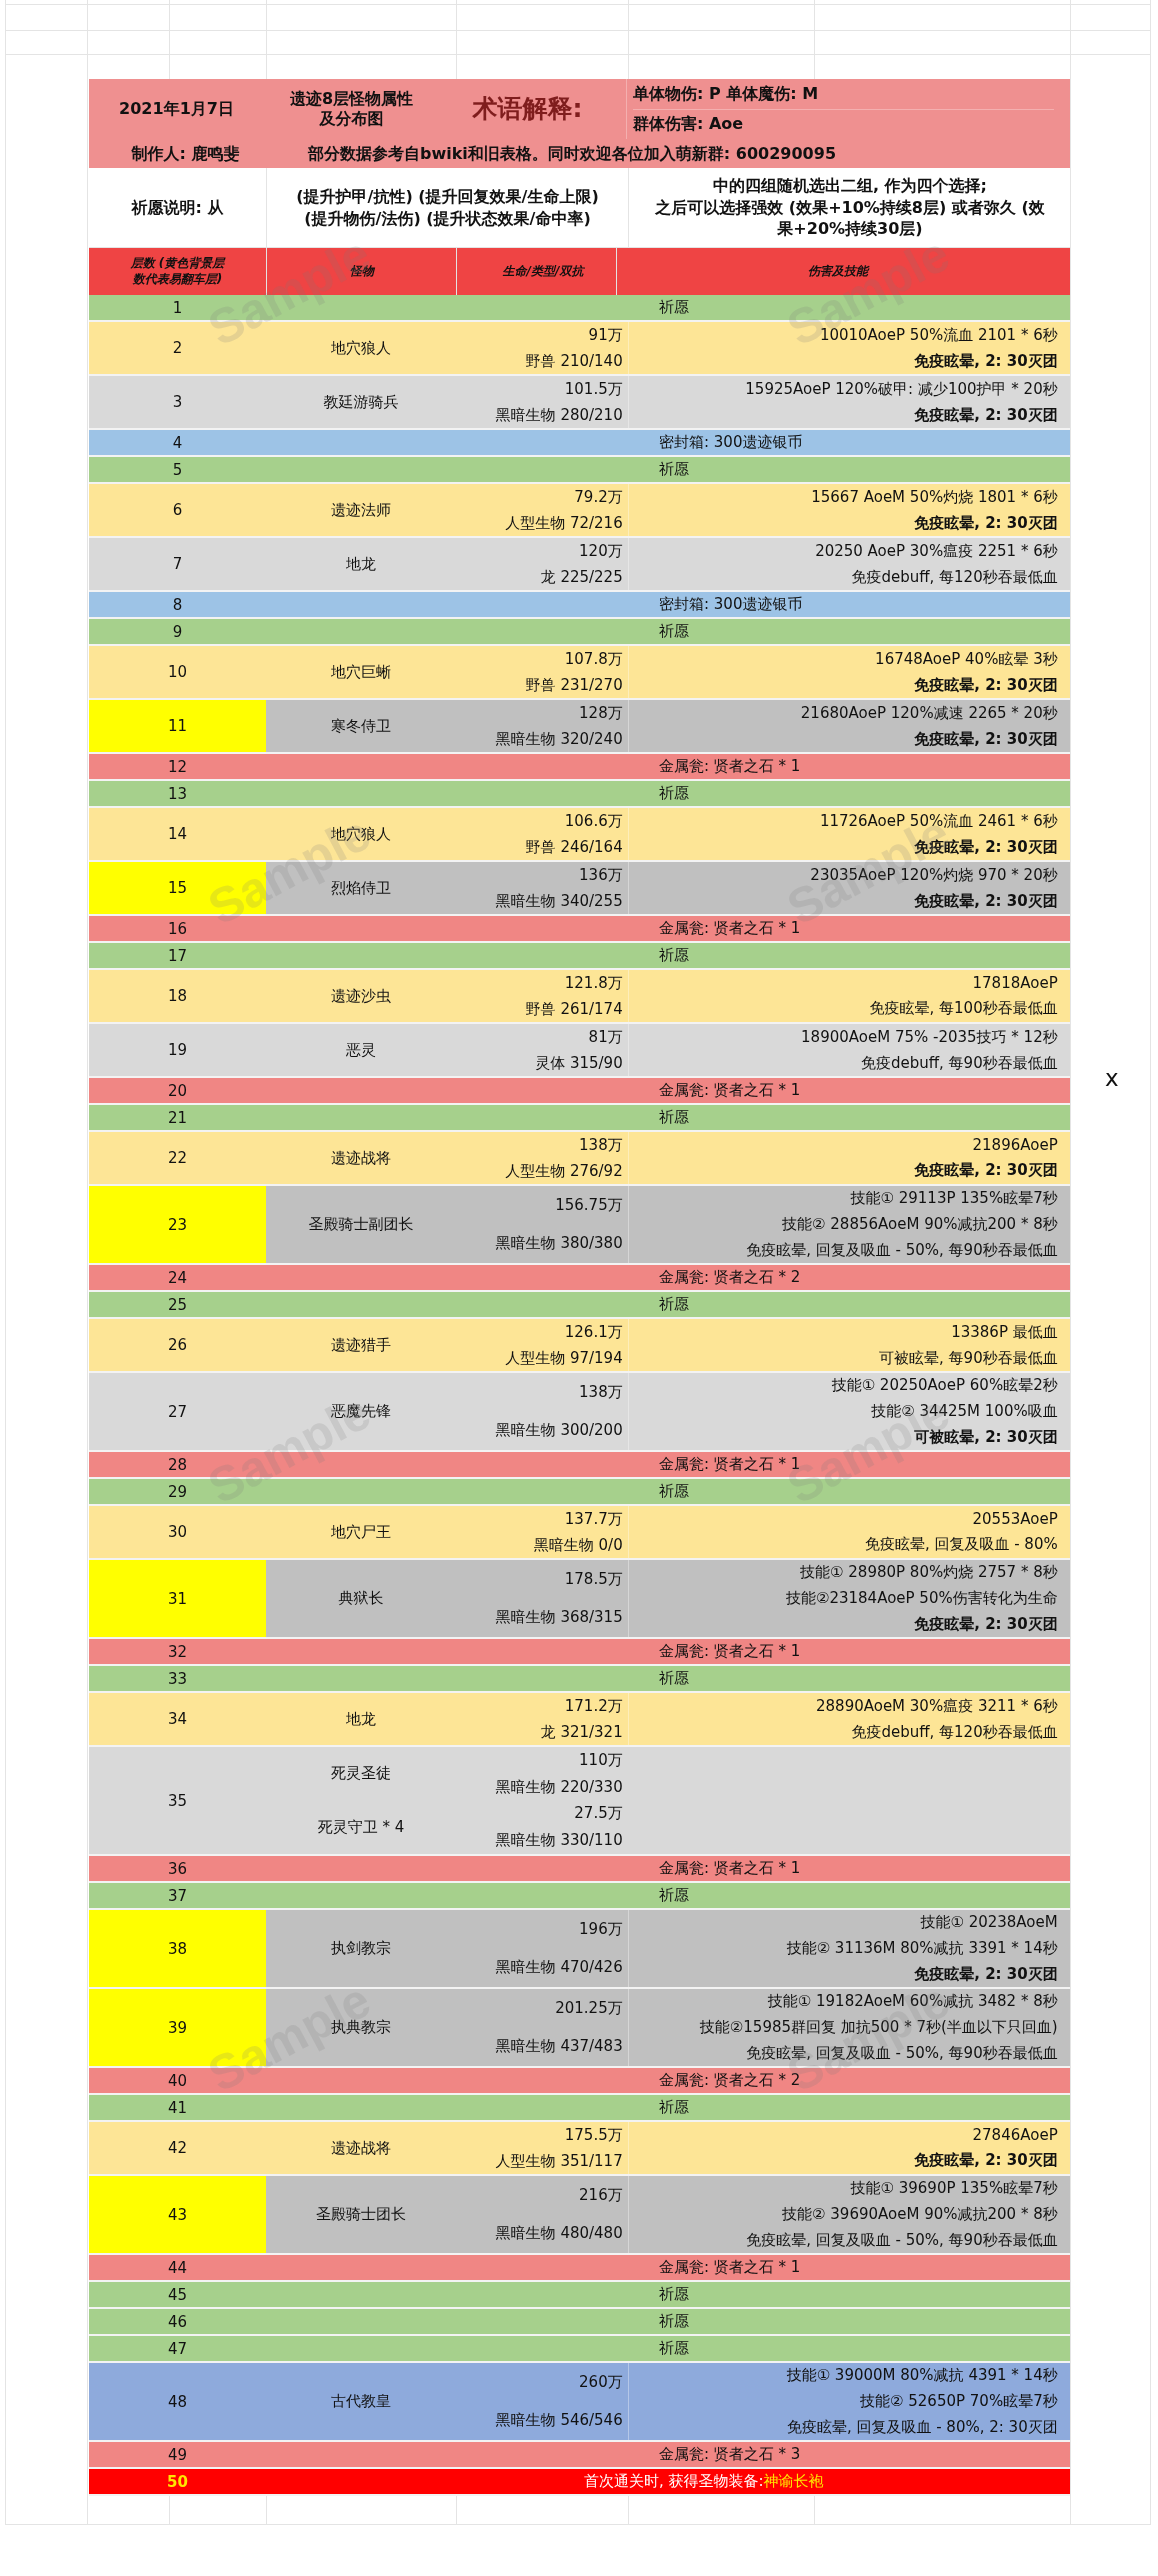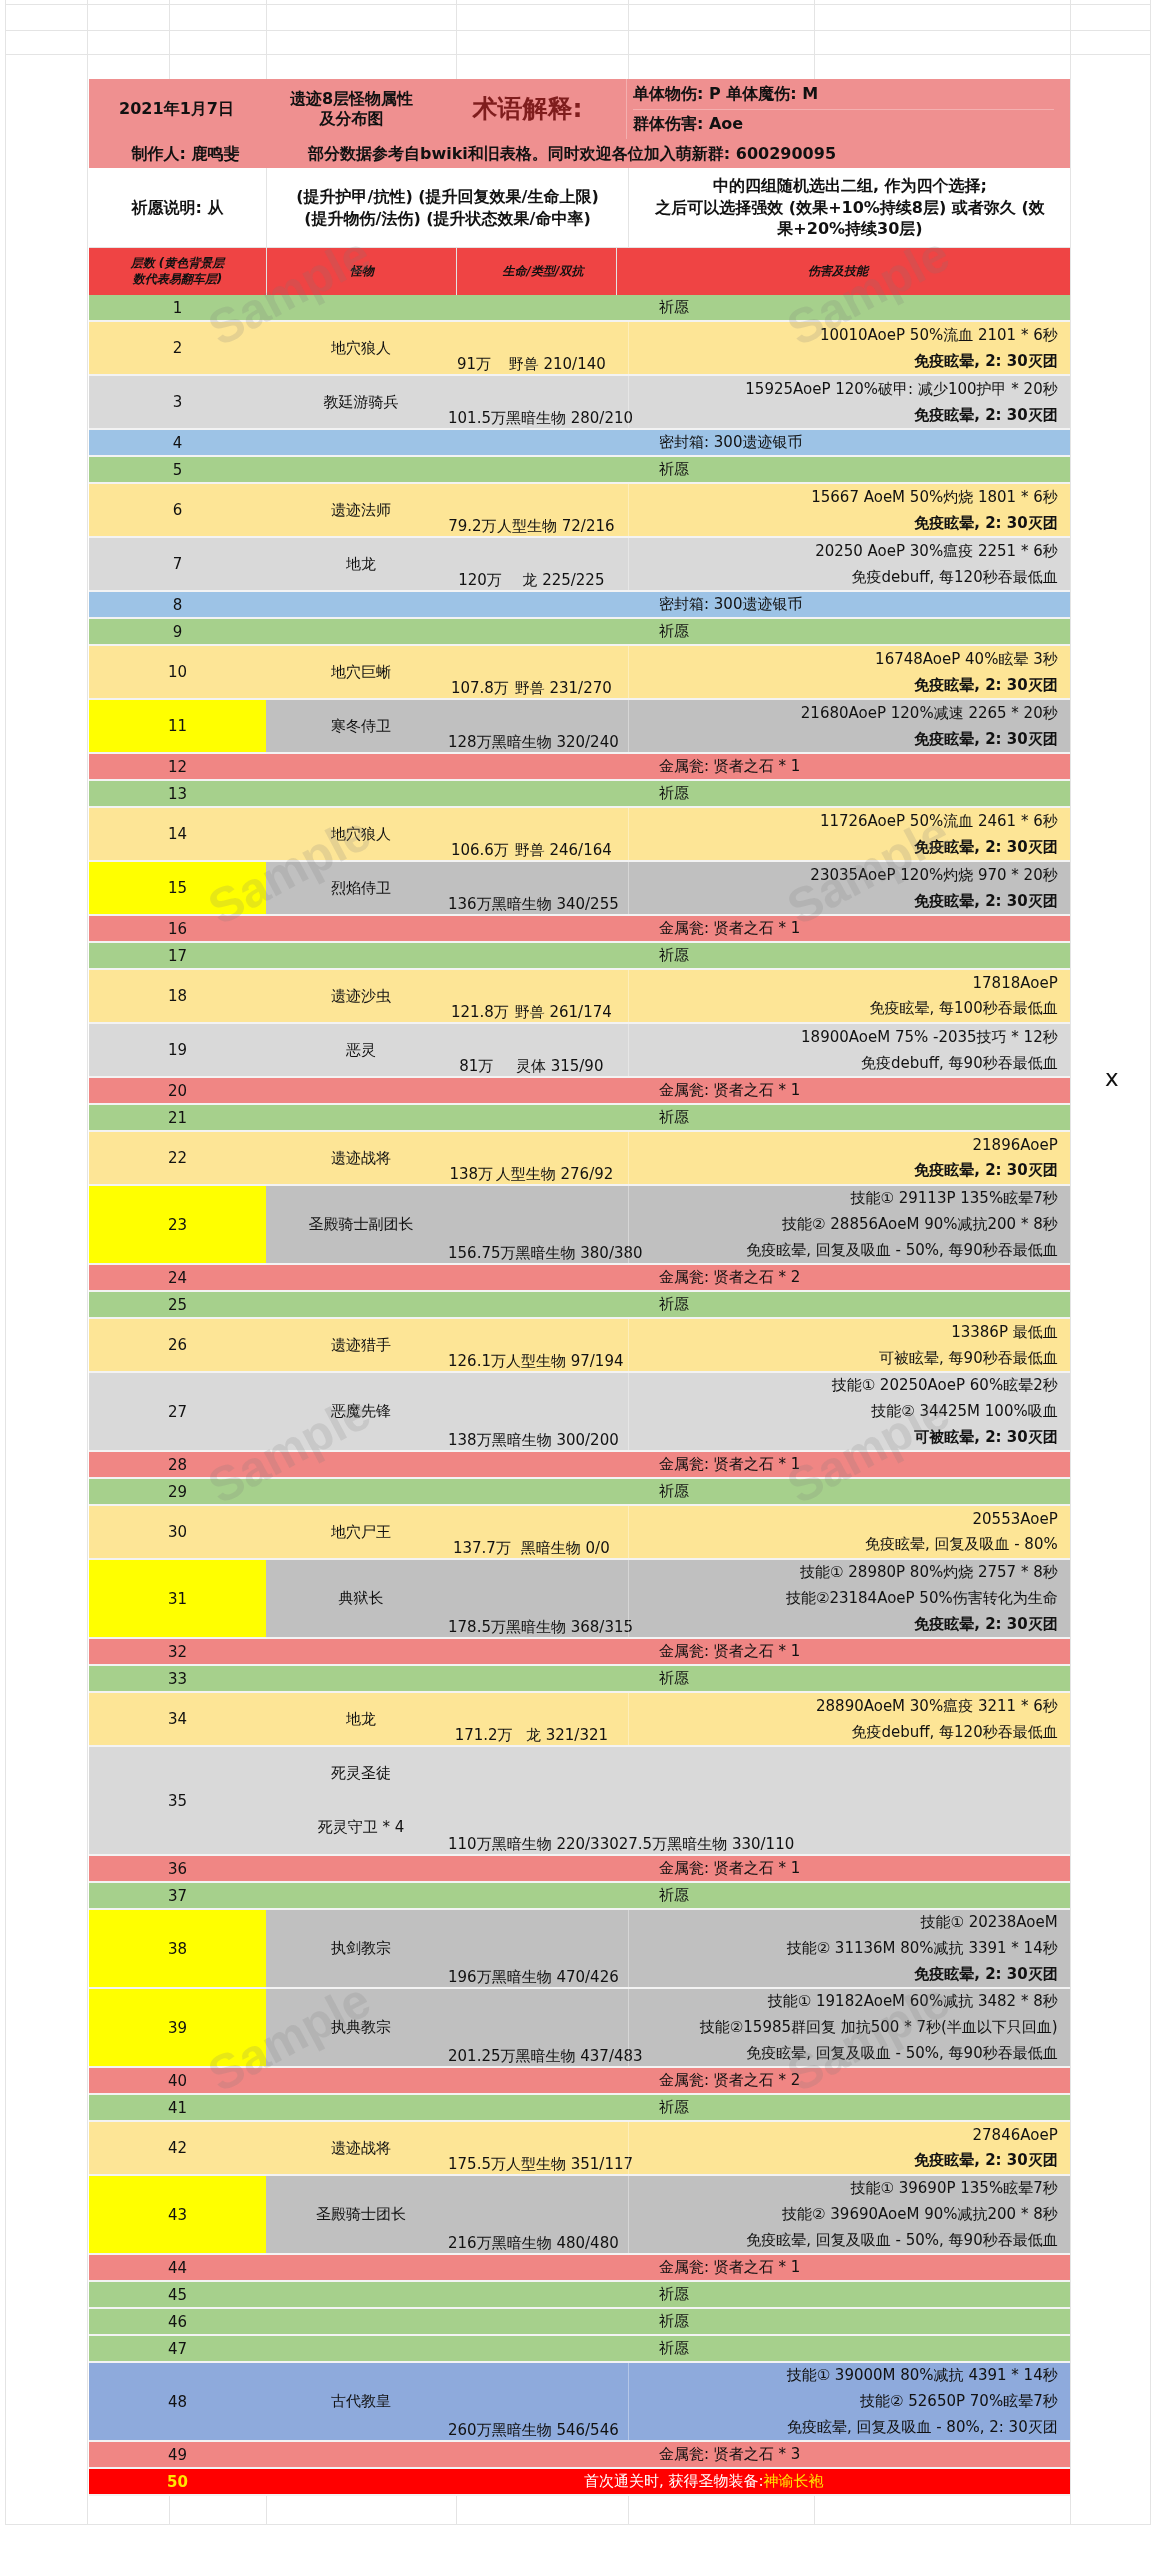--- a/index.html
+++ b/index.html
@@ -39,21 +39,21 @@
   .colhdr .c1 { left:0; width:177px; border-left:none; }
   .colhdr .c2 { left:177px; width:190px; }
   .colhdr .c3 { left:367px; width:172px; }
   .colhdr .c4 { left:527px; width:442px; }
 
   
   .row { position:relative; border-bottom:2.6px solid #f3f3f3; box-sizing:border-box; font-size:15px; }
   .row .floor { position:absolute; left:0; top:0; bottom:0; width:177px; display:flex; align-items:center; justify-content:center; }
   .row .span { position:absolute; left:177px; right:0; top:0; bottom:0; display:flex; align-items:center; justify-content:flex-start; padding-left:393px; box-sizing:border-box; white-space:nowrap; }
   .row .mon { position:absolute; left:177px; top:0; bottom:0; width:190px; display:flex; flex-direction:column; align-items:center; justify-content:space-around; }
-  .row .hp { position:absolute; left:359px; top:0; bottom:0; width:172px; display:flex; flex-direction:row; align-items:flex-end; justify-content:space-around; padding-right:5.3px; box-sizing:border-box; }
+  .row .hp { position:absolute; left:367px; top:0; bottom:0; width:172px; display:flex; flex-direction:column; align-items:flex-end; justify-content:space-around; padding-right:5.3px; box-sizing:border-box; }
   .row .sk { position:absolute; left:539px; top:0; bottom:0; width:442px; display:flex; flex-direction:column; align-items:flex-end; justify-content:space-around; padding-right:12.3px; box-sizing:border-box; border-left:0.9px solid rgba(255,255,255,0.35); }
   .row .sk span, .row .hp span { white-space:nowrap; }
   .b { font-weight:bold; }
 
   .h1 { height:27px; } .h2 { height:54px; } .h3 { height:79px; } .h4 { height:109px; }
 
   .green { background:#a6d08c; }
   .cream { background:#fde596; }
   .lgray { background:#d9d9d9; }
   .dgray { background:#c0c0c0; }

